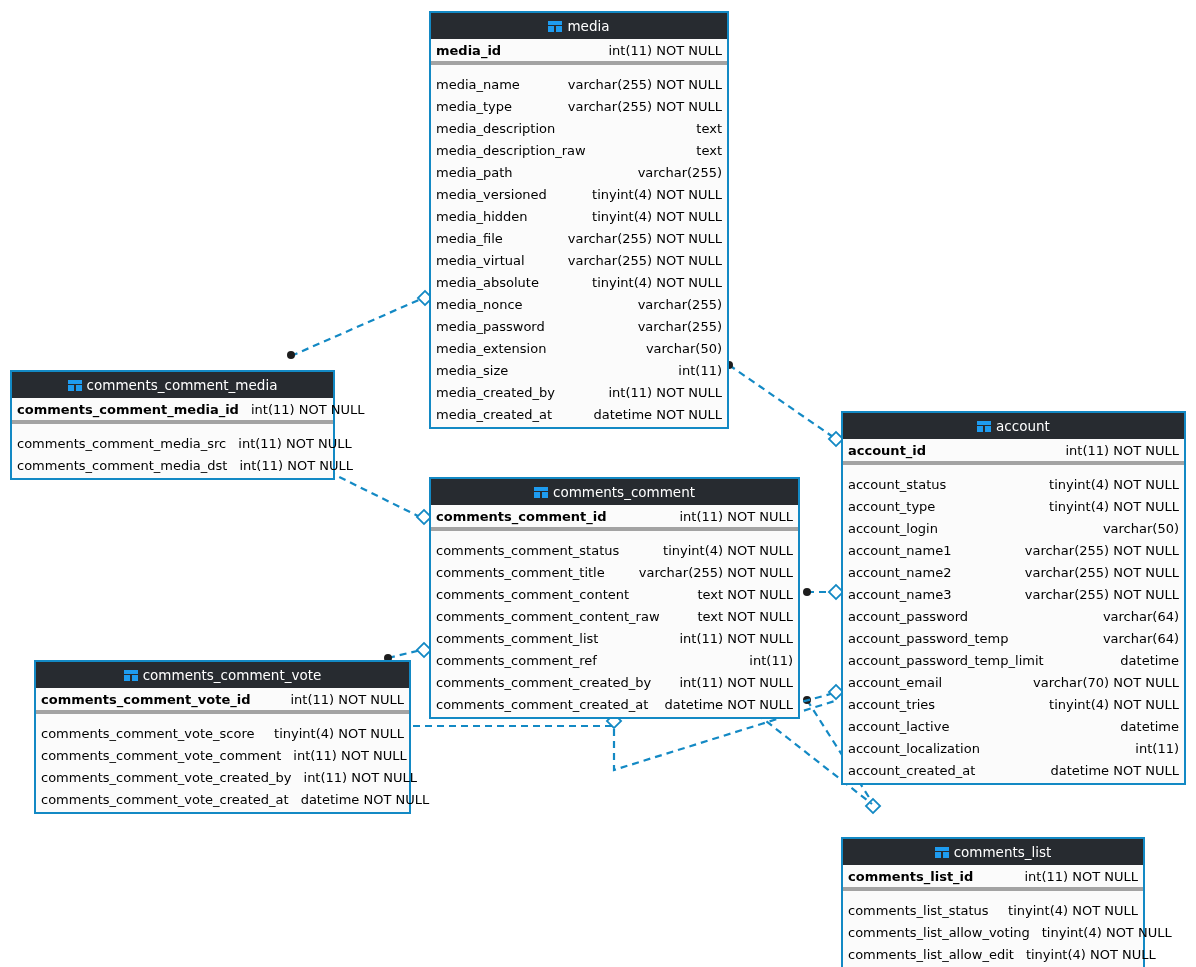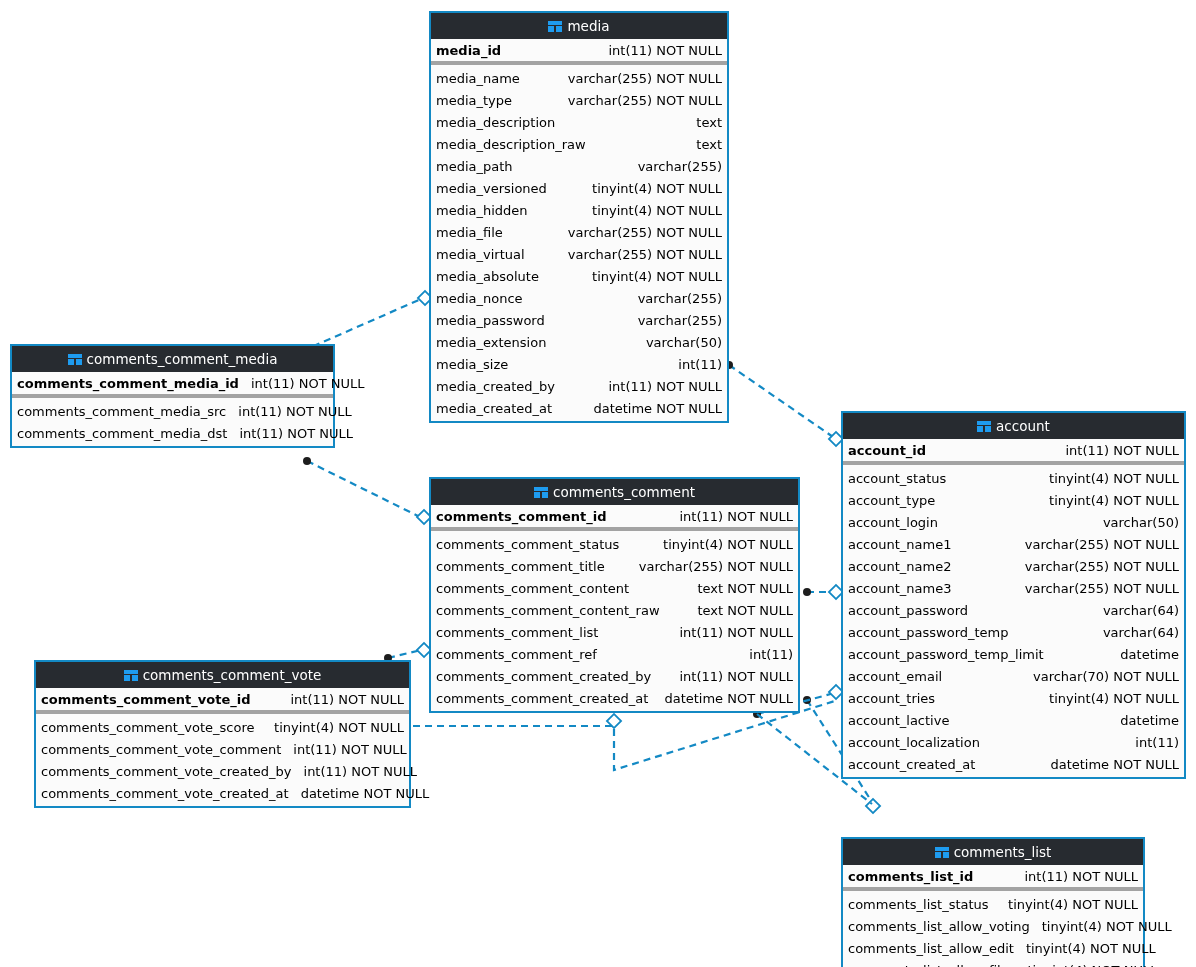--- a/index.html
+++ b/index.html
@@ -73,21 +73,21 @@
     padding: 0 5px;
     box-sizing: border-box;
     font-size: 13px;
     color: #000000;
     white-space: nowrap;
   }
   .row.pk .col-name { font-weight: bold; }
   .row.pk .col-type { font-weight: normal; }
   .col-name { text-align: left; }
   .col-type { text-align: center; padding-left: 12px; }
-  .body-rows { padding-top: 2px; padding-bottom: 2px; }
+  .body-rows { padding-top: 8px; padding-bottom: 2px; }
 </style>
 </head>
 <body>
 
 <div id="canvas">
 
   <svg id="edges" viewBox="0 0 1196 967" xmlns="http://www.w3.org/2000/svg">
 
     <g>
       <line x1="291" y1="356" x2="421" y2="299" stroke="#1389c4" stroke-width="2.2" stroke-dasharray="7,5"></line>
@@ -214,21 +214,21 @@
           <span class="col-name">media_created_by</span>
           <span class="col-type">int(11) NOT NULL</span>
         </div>
       <div class="row">
           <span class="col-name">media_created_at</span>
           <span class="col-type">datetime NOT NULL</span>
         </div>
     </div>
   </div>
 
-  <div class="table-box" style="left:10px; top:344px; width:325px;">
+  <div class="table-box" style="left:10px; top:370px; width:325px;">
     <div class="tbl-header">
       <span class="tbl-icon"><i class="bar-top"></i><i class="cell-l"></i><i class="cell-r"></i></span><span>comments_comment_media</span>
     </div>
     <div class="pk-row">
       <div class="row pk">
         <span class="col-name">comments_comment_media_id</span>
         <span class="col-type">int(11) NOT NULL</span>
       </div>
     </div>
     <div class="body-rows">

